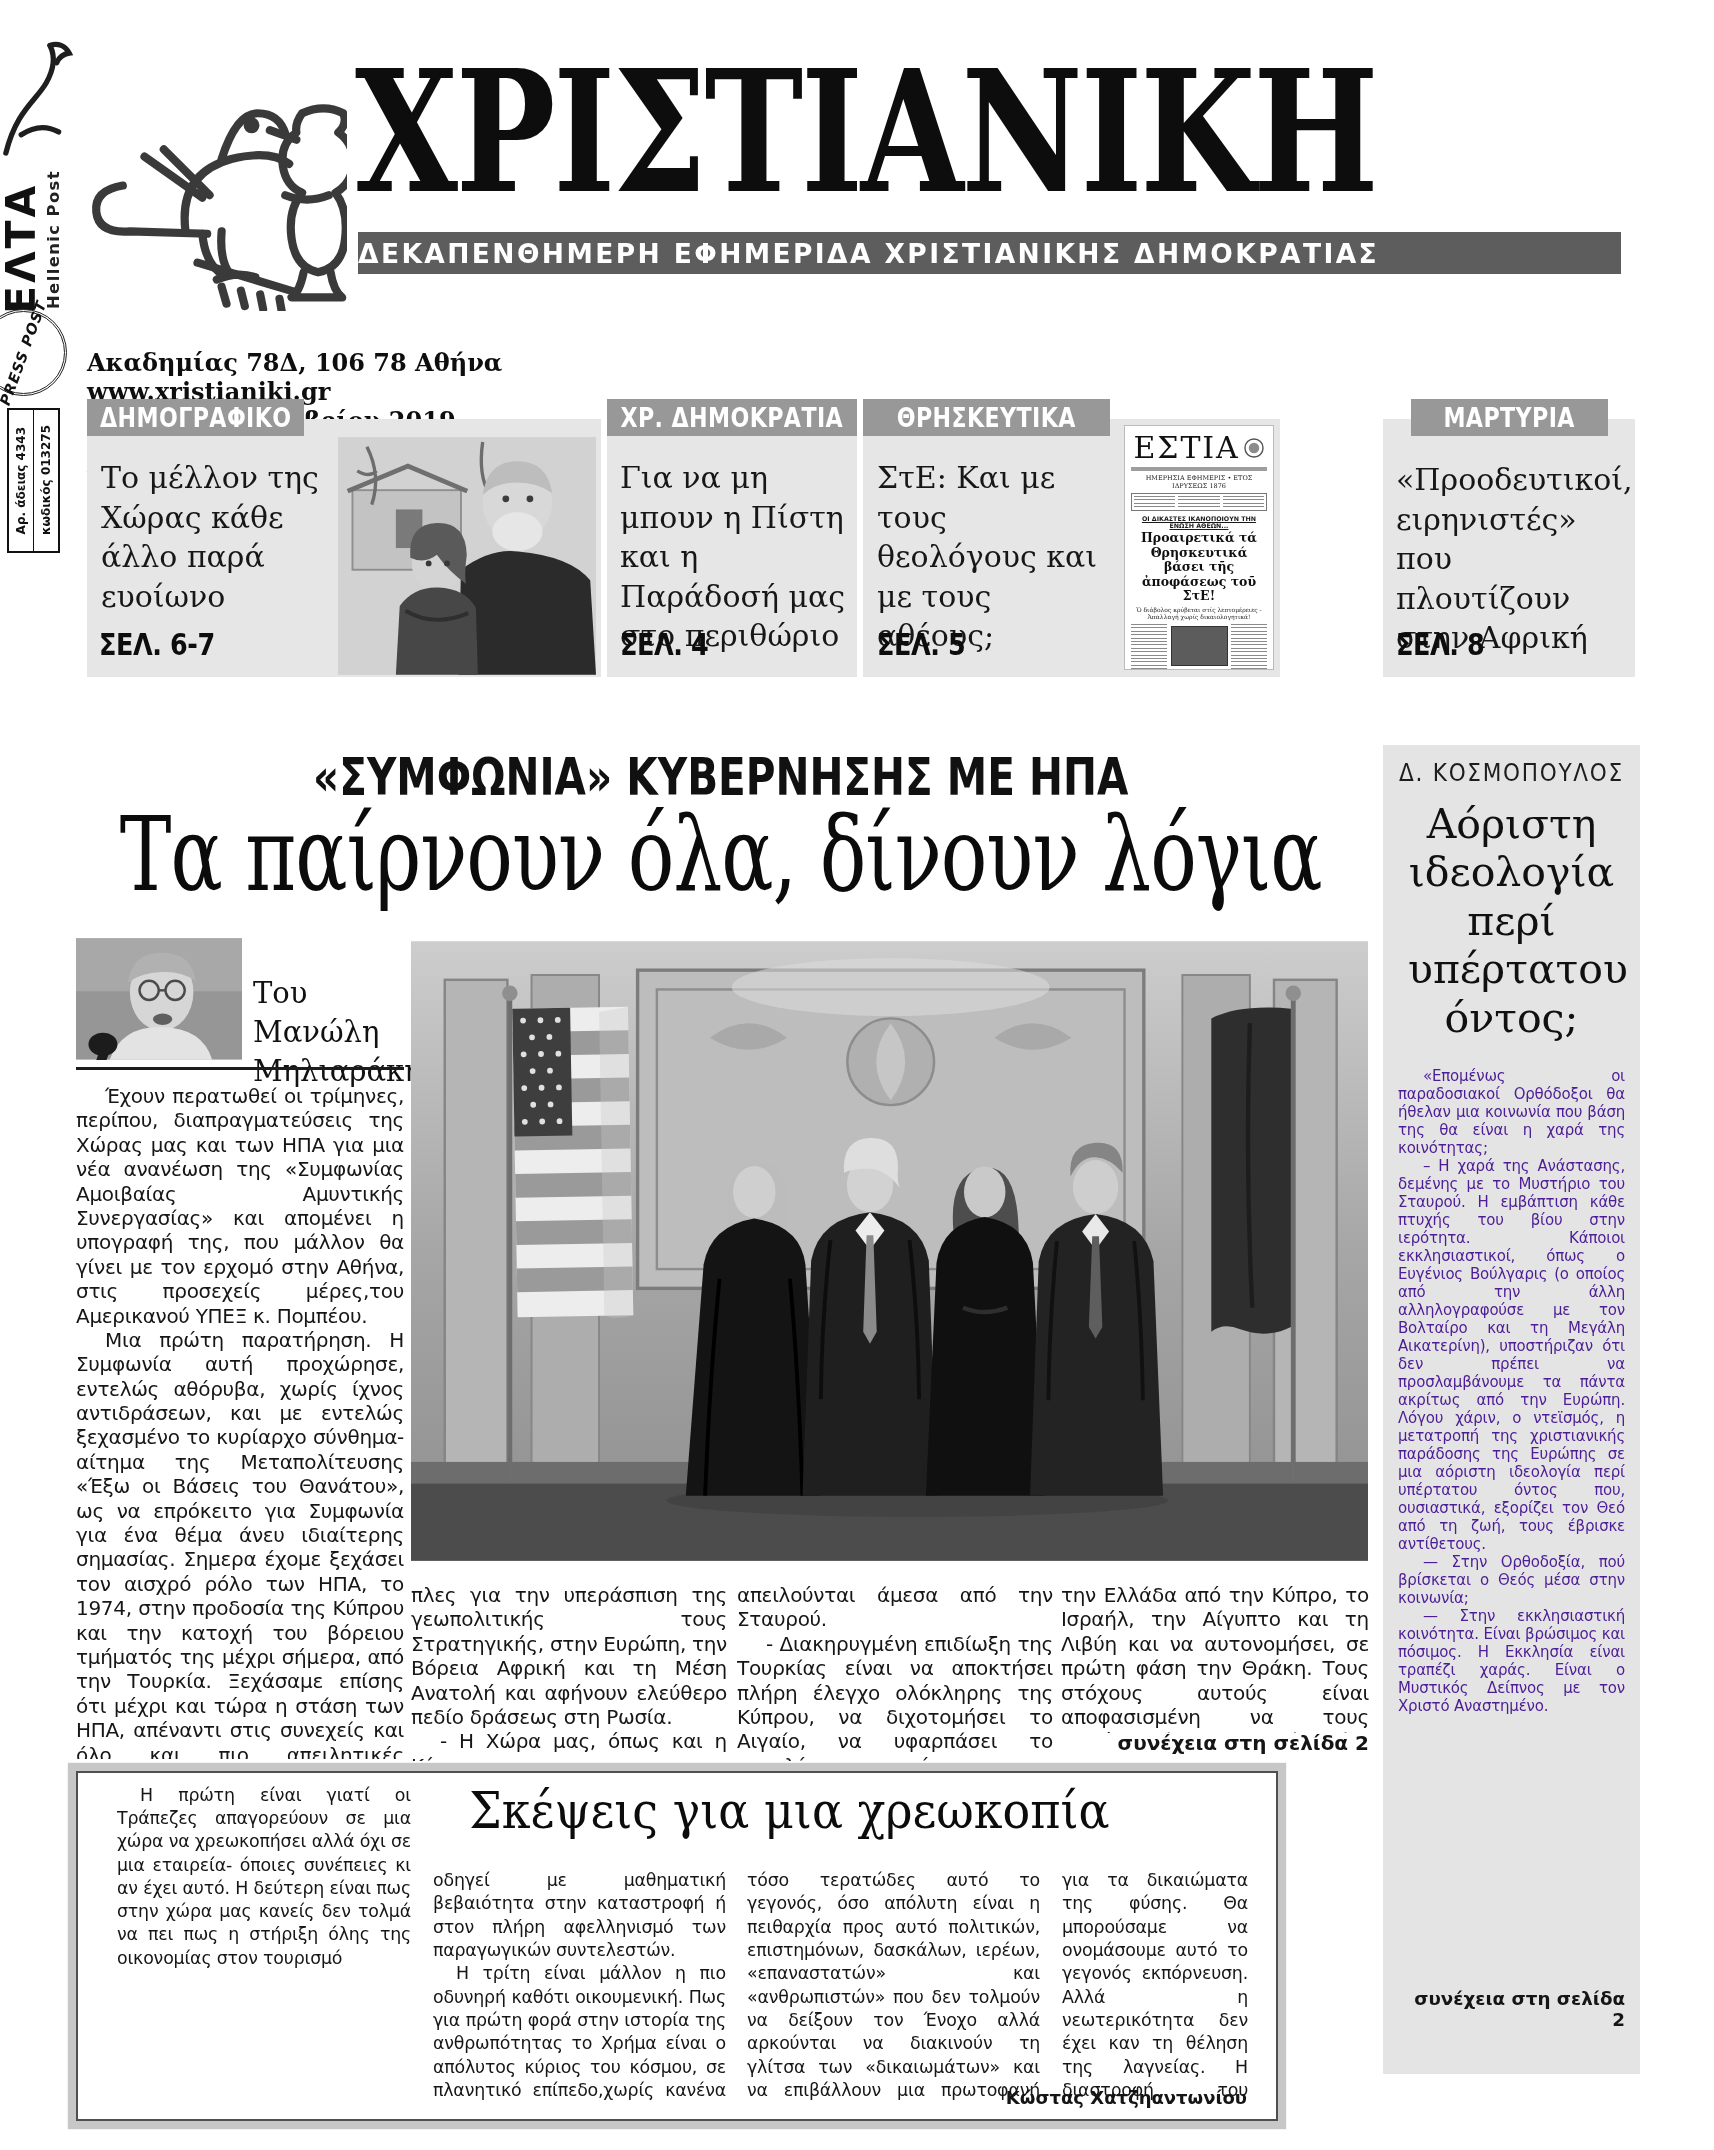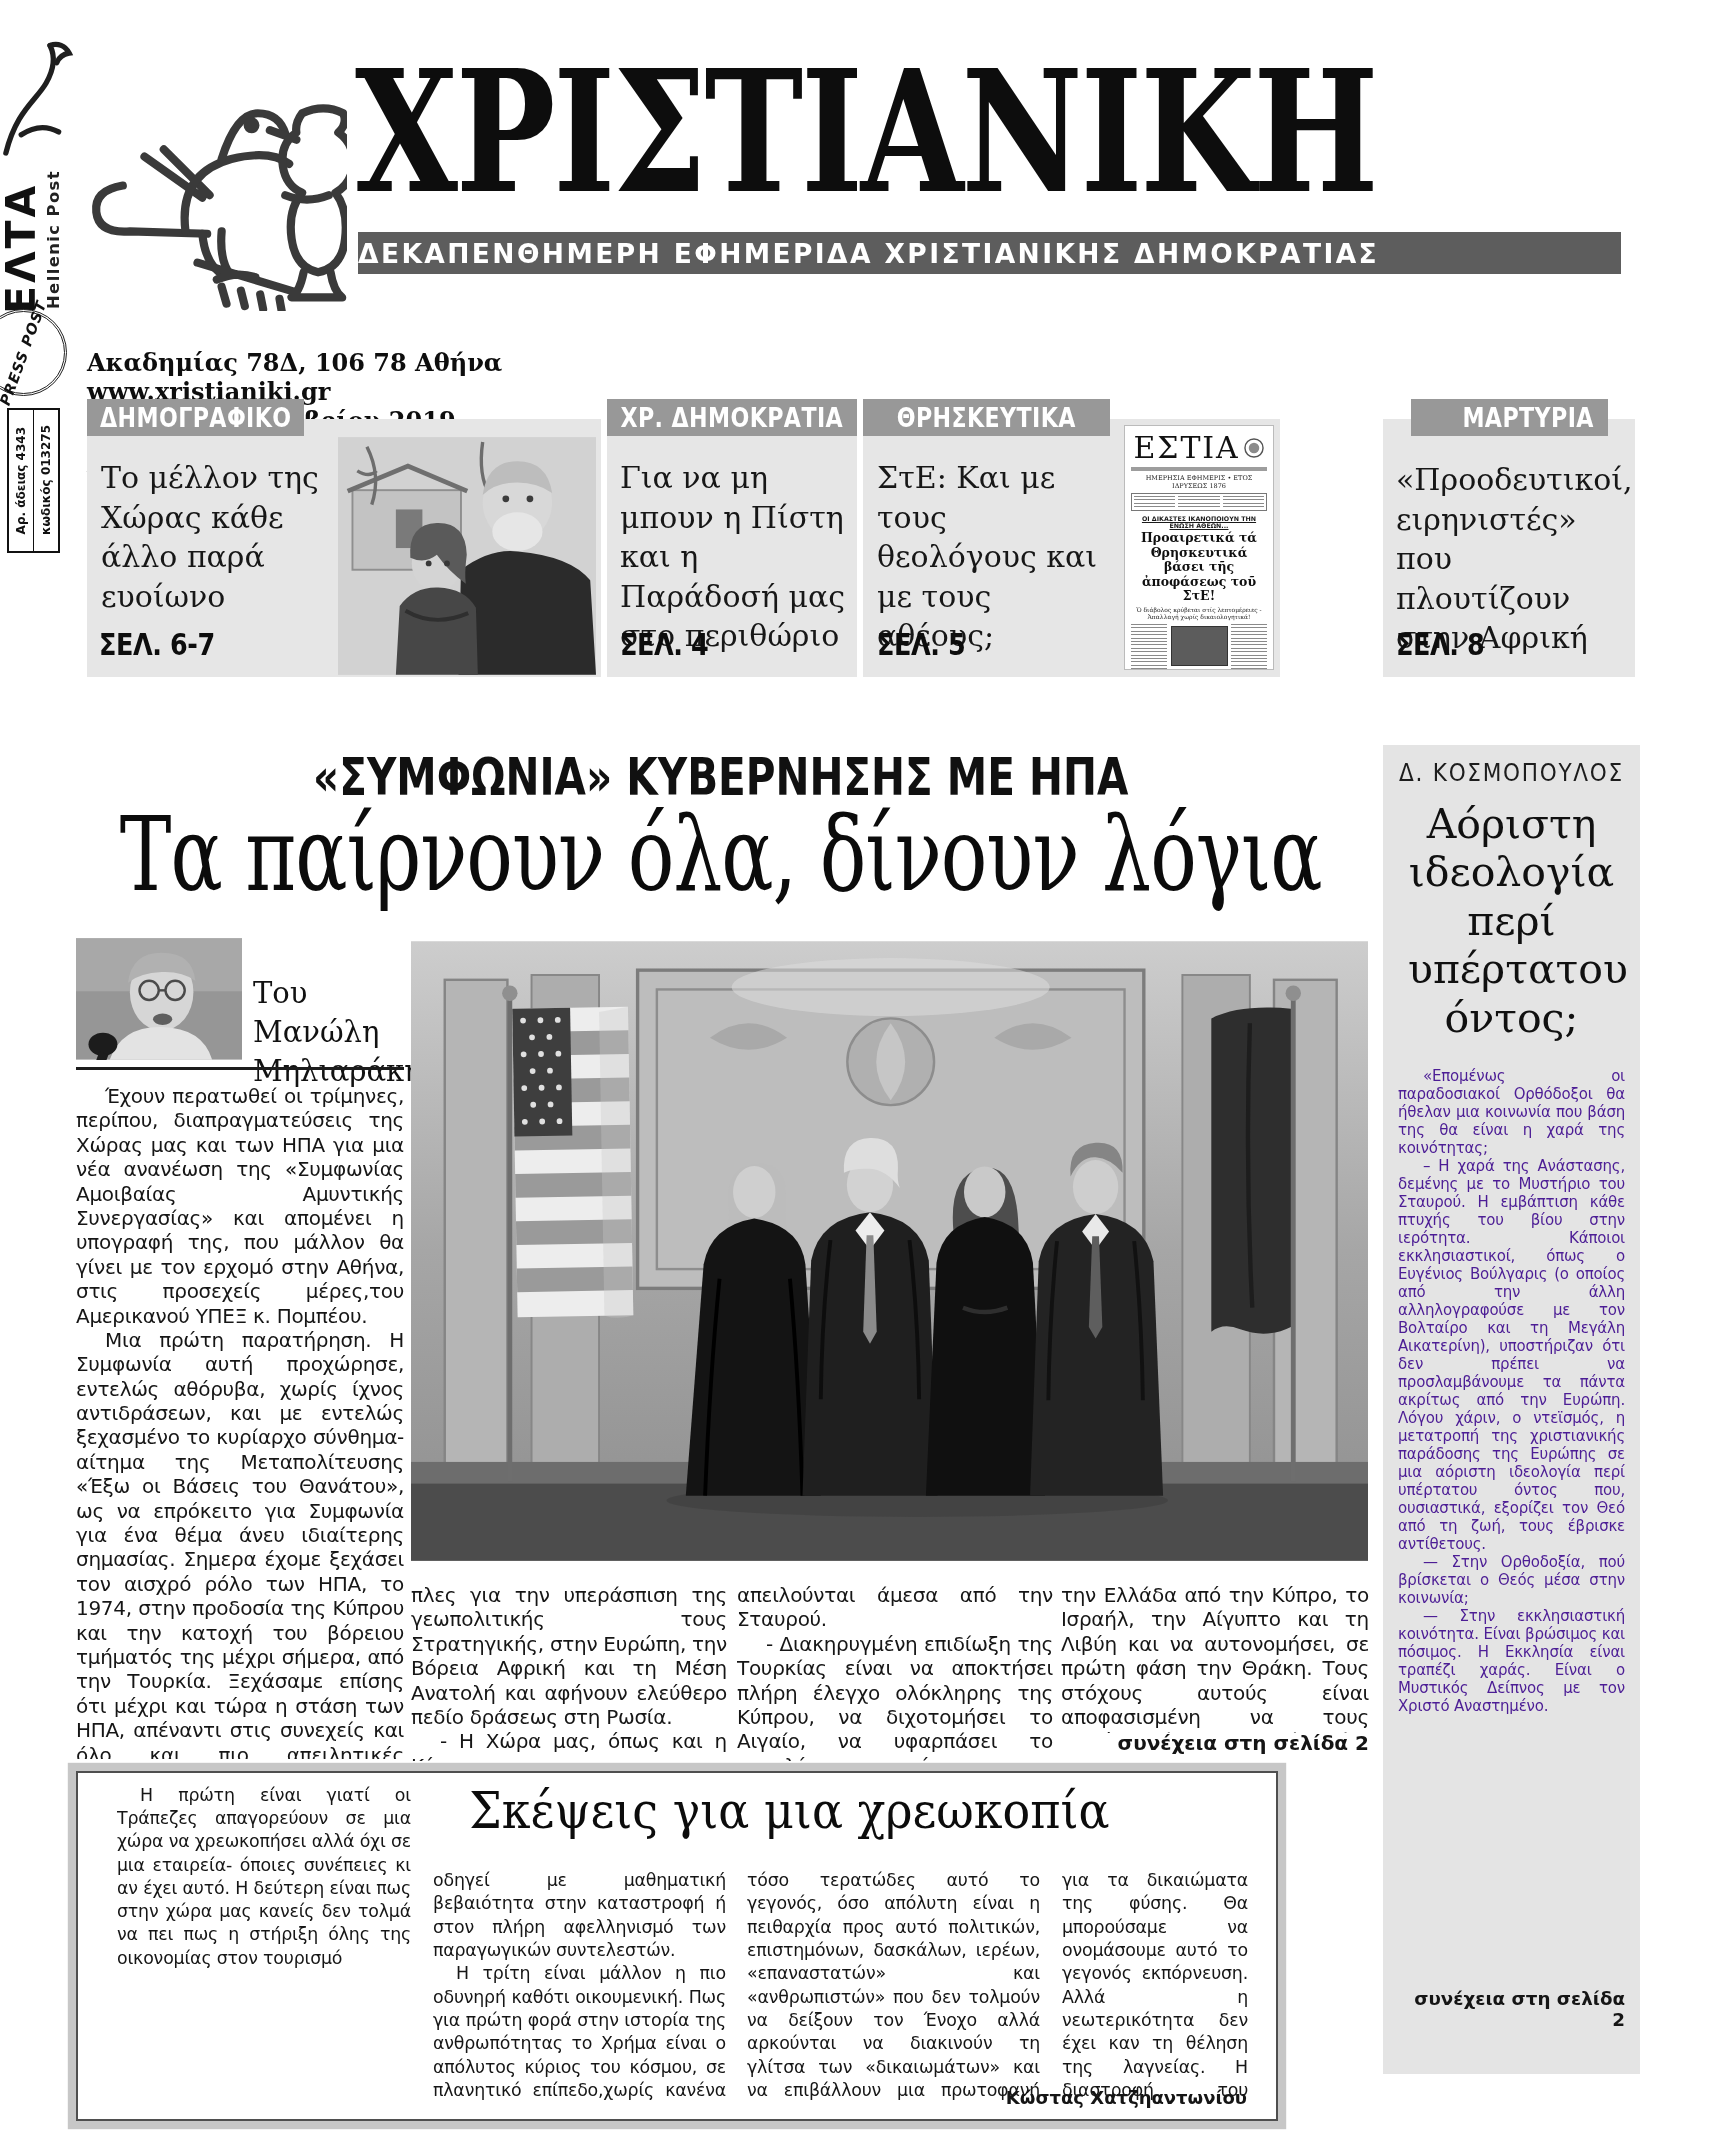--- a/index.html
+++ b/index.html
@@ -198,21 +198,21 @@
       <div class="flines"></div>
       <div style="flex:1.4; display:flex; flex-direction:column; gap:2.9px;">
         <div class="estia-photo"></div>
         <div class="flines" style="flex:1;"></div>
       </div>
       <div class="flines"></div>
     </div>
   </div>
 
   <div class="abs tbox" style="left:1383px; top:419px; width:252px; height:258px;"></div>
-  <div class="abs tlabel" style="left:1411px; top:399px; width:197px; height:37px;justify-content:flex-end;">
+  <div class="abs tlabel" style="left:1411px; top:399px; width:197px; height:37px;">
     <span>ΜΑΡΤΥΡΙΑ</span>
   </div>
   <div class="abs thead" style="left:1396px; top:460px; width:227px;">«Προοδευτικοί, ειρηνιστές» που πλουτίζουν στην Αφρική</div>
   <div class="abs tpage" style="left:1396px; top:627px;">ΣΕΛ. 8</div>
 
   <div class="abs kicker-wrap" style="left:72px; top:747px; width:1297px;">
     <span class="kicker">«ΣΥΜΦΩΝΙΑ» ΚΥΒΕΡΝΗΣΗΣ ΜΕ ΗΠΑ</span>
   </div>
   <div class="abs headline-wrap" style="left:72px; top:795px; width:1297px;">
     <span class="headline">Τα παίρνουν όλα, δίνουν λόγια</span>

